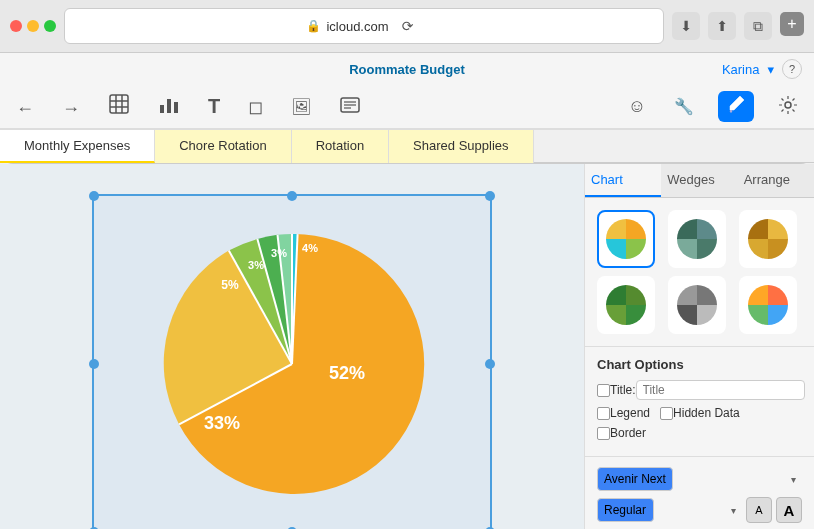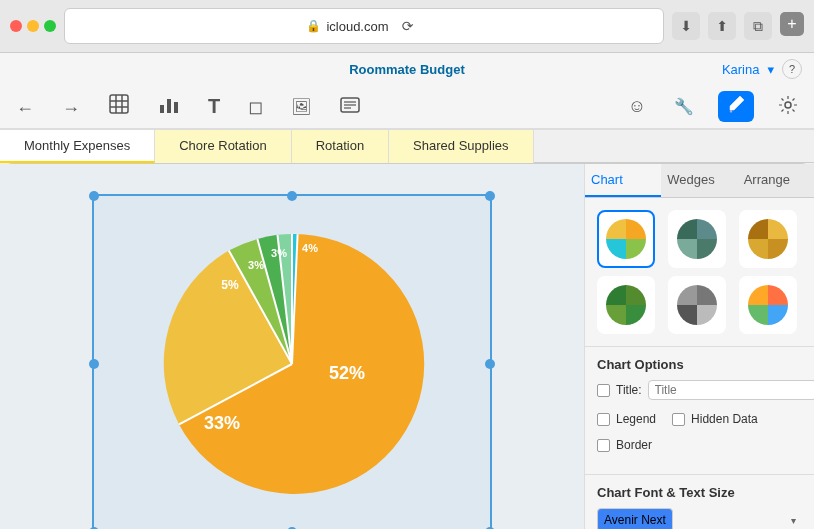--- a/index.html
+++ b/index.html
@@ -228,22 +228,22 @@
     }
     .section-title {
       font-size: 13px;
       font-weight: 600;
       color: #333;
       margin-bottom: 8px;
     }
     .option-row {
       display: flex;
       align-items: center;
-      gap: 6px;
-      margin-bottom: 12px;
+      gap: 0;
+      margin-bottom: 6px;
     }
     .checkbox {
       width: 13px;
       height: 13px;
       border: 1px solid #999;
       border-radius: 2px;
       background: white;
       flex-shrink: 0;
     }
     .option-label {
@@ -518,21 +518,20 @@
         <div class="checkbox" style="margin-left:10px;"></div>
         <span class="option-label">Hidden Data</span>
       </div>
       <div class="option-row">
         <div class="checkbox"></div>
         <span class="option-label">Border</span>
       </div>
     </div>
 
     <div class="panel-section">
-      <div class="section-title">Chart Font &amp; Text Size</div>
       <div class="font-row">
         <div class="select-wrapper">
           <select class="font-select">
             <option>Avenir Next</option>
           </select>
           <span class="select-arrow">▾</span>
         </div>
       </div>
       <div class="text-size-row">
         <div class="select-wrapper" style="flex:1;">

